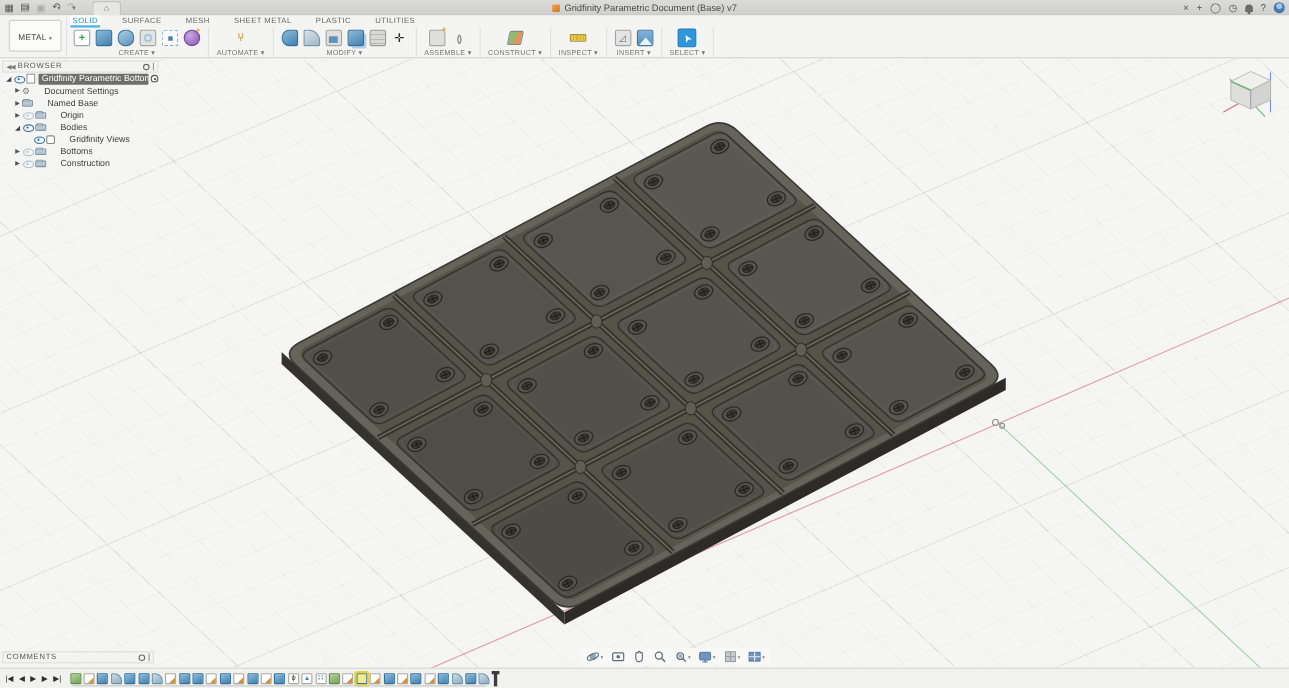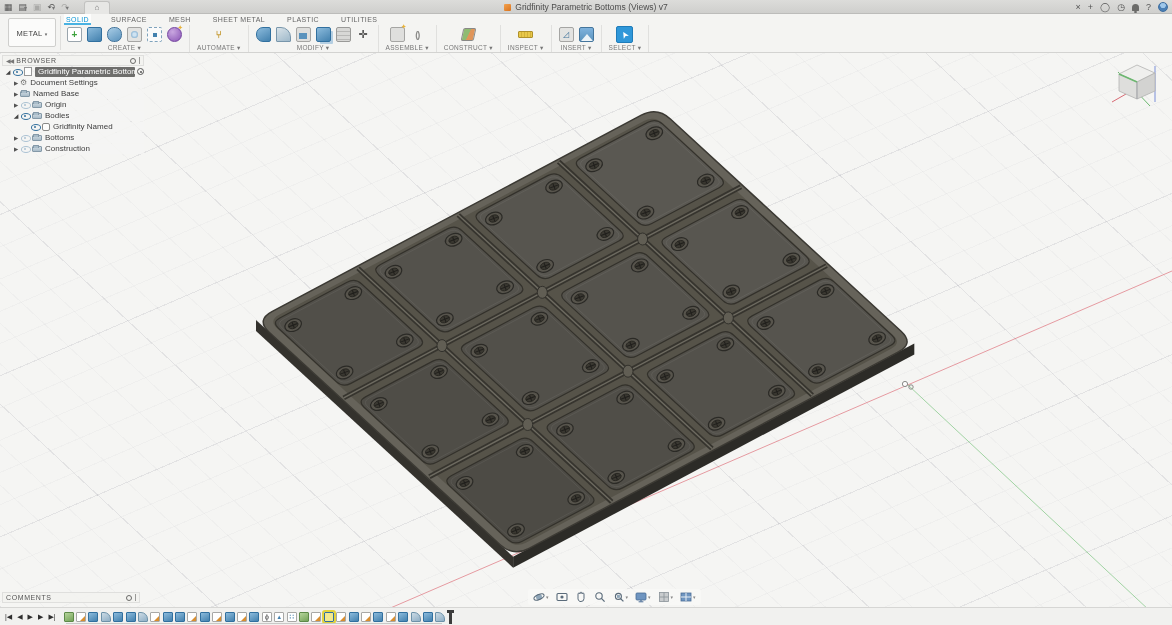--- a/index.html
+++ b/index.html
@@ -108,21 +108,21 @@
   .eye::after { content:""; position:absolute; left:3.6px; top:3.4px; width:2px; height:2px;
     background:#35719e; border-radius:50%; }
   .eye.dim { opacity:.38; }
   .folder { width:10px; height:6.5px; background:linear-gradient(#cdd8e0,#a9bcc9); border:1px solid #8499a8;
     border-radius:1px; position:relative; flex:none; margin-right:3px;}
   .folder::before { content:""; position:absolute; left:0; top:-2px; width:4px; height:2px;
     background:#a9bcc9; border:1px solid #84998a8; border:1px solid #8499a8; border-bottom:none; border-radius:1px 1px 0 0;}
   .gear { font-size:8px; color:#787876; flex:none; margin-right:3px; line-height:8px;}
   .bodyic { width:8px; height:8px; background:#fdfdfc; border:1px solid #8a8a88; border-radius:2px; flex:none; margin-right:3px;}
   .docic { width:8px; height:9px; background:#fdfdfc; border:1px solid #999; flex:none; margin-right:3px;}
-  .brow-label { white-space:nowrap; overflow:hidden; }
+  .brow-label { white-space:nowrap; overflow:hidden;margin-left:10px; }
   .brow.root { background:transparent; }
   .root-pill { background:#6e6e6c; color:#fff; padding:0 3px; height:10px; line-height:10px;
     border-radius:1px; flex:1; white-space:nowrap; overflow:hidden; }
   .target { width:7px; height:7px; border:1px solid #555; border-radius:50%; position:relative; flex:none; margin-left:2px;}
   .target::after{content:""; position:absolute; left:1.8px; top:1.8px; width:2px; height:2px; background:#555; border-radius:50%;}
   .ind1 { margin-left:8px; } .ind2 { margin-left:26px; }
 
   
   #comments { position:absolute; left:2px; top:592px; width:138px; z-index:20;}
 
@@ -162,21 +162,21 @@
 <div id="titlebar">
   <div class="tb-left">
     <span class="tb-ic">▦</span>
     <span class="tb-ic">▤<span class="tb-caret">▾</span></span>
     <span class="tb-ic dim">▣</span>
     <span class="tb-ic">↶<span class="tb-caret">▾</span></span>
     <span class="tb-ic dim">↷<span class="tb-caret">▾</span></span>
   </div>
   <div class="doc-tab"><span>⌂</span></div>
   <div class="tb-title">
-    <span class="doc-icon"></span><span>Gridfinity Parametric Bottoms (Views) v7</span>
+    <span class="doc-icon"></span><span>Gridfinity Parametric Document (Base) v7</span>
   </div>
   <div class="tb-right">
     <span class="tb-ic">×</span>
     <span class="tb-ic">+</span>
     <span class="tb-ic">◯</span>
     <span class="tb-ic">◷</span>
     <span class="bell"></span>
     <span class="tb-ic">?</span>
     <span class="avatar"></span>
   </div>
@@ -646,21 +646,21 @@
   </div>
   <div class="brow ind1">
     <span class="tri exp">◢</span>
     <span class="eye"></span>
     <span class="folder"></span>
     <span class="brow-label">Bodies</span>
   </div>
   <div class="brow ind2">
     <span class="eye"></span>
     <span class="bodyic"></span>
-    <span class="brow-label">Gridfinity Named</span>
+    <span class="brow-label">Gridfinity Views</span>
   </div>
   <div class="brow ind1">
     <span class="tri">▶</span>
     <span class="eye dim"></span>
     <span class="folder"></span>
     <span class="brow-label">Bottoms</span>
   </div>
   <div class="brow ind1">
     <span class="tri">▶</span>
     <span class="eye dim"></span>

